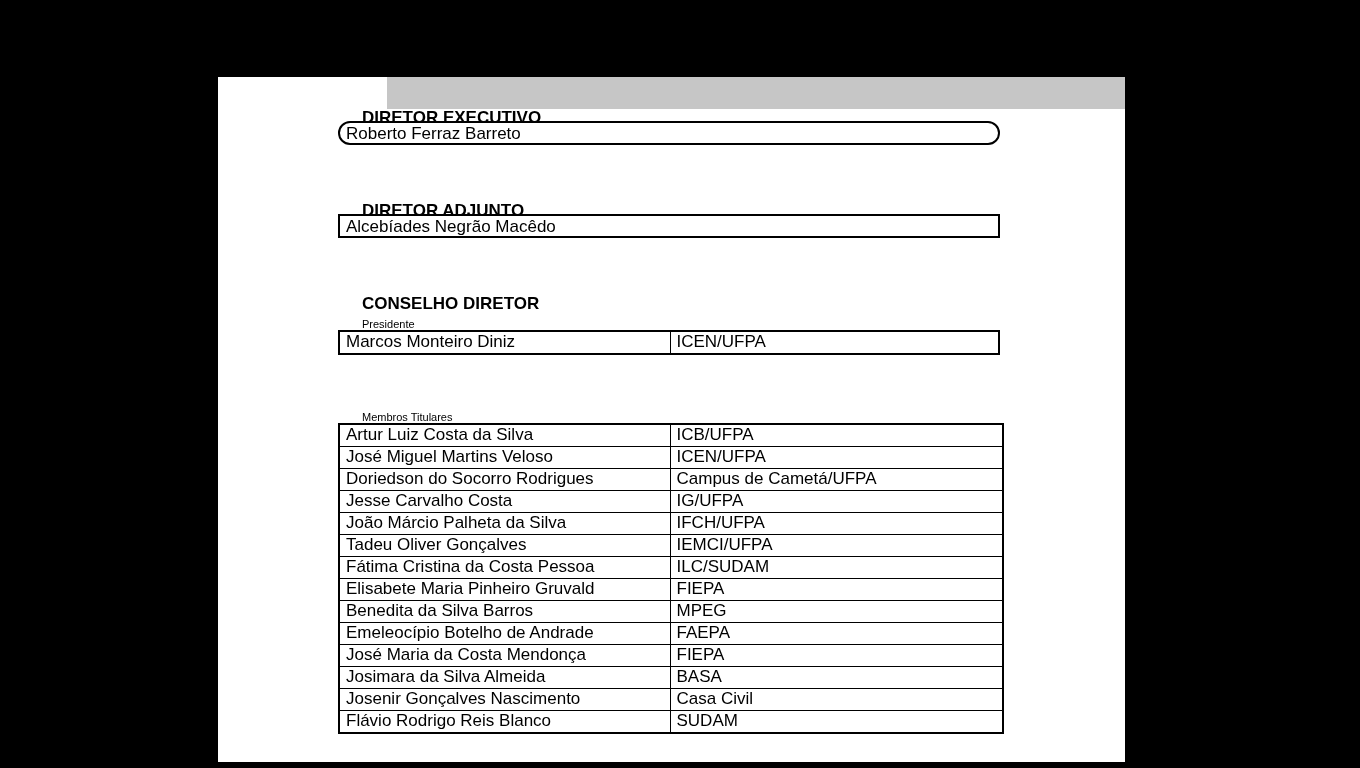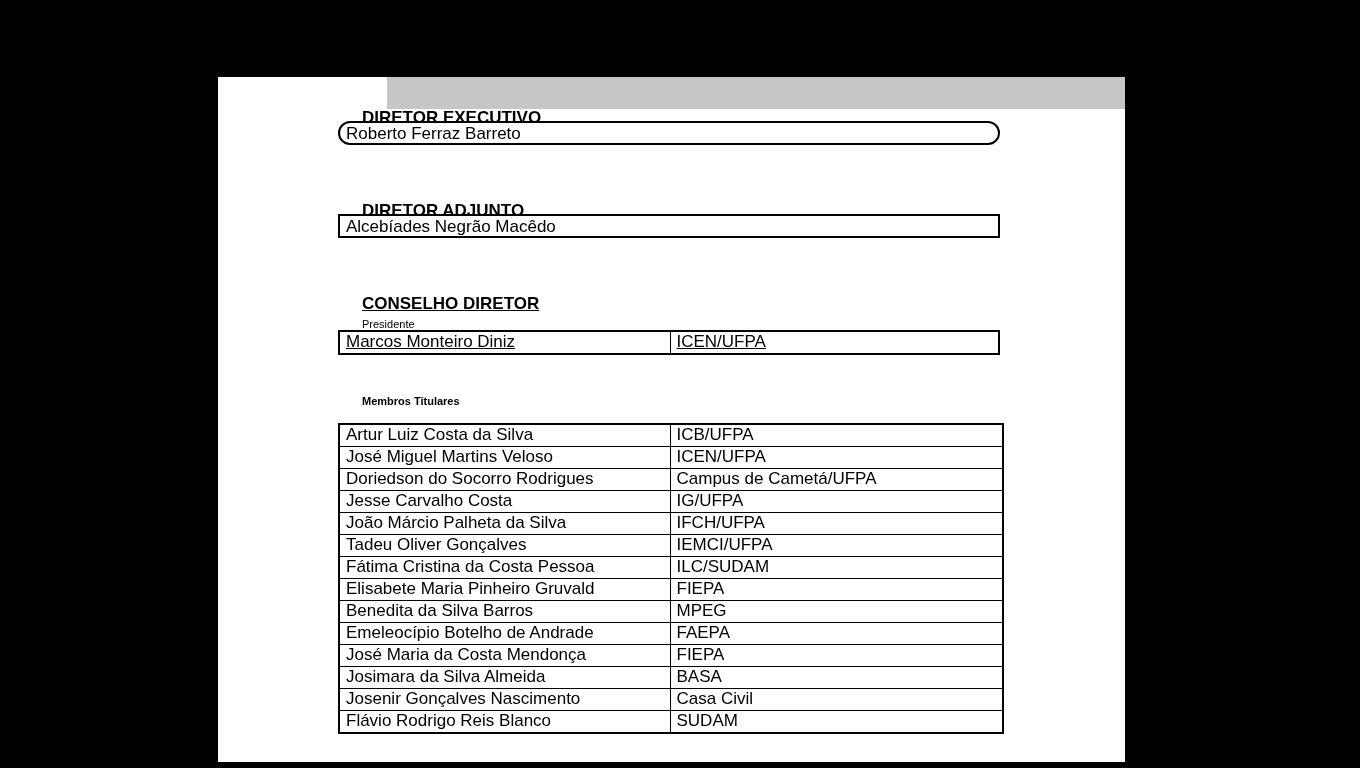--- a/index.html
+++ b/index.html
@@ -30,23 +30,23 @@
     white-space: nowrap;
   }
   .sublabel {
     position: absolute;
     left: 128px;
     font-size: 11px;
     white-space: nowrap;
   }
   .h-exec  { top: 15px; }
   .h-adj   { top: 108px; }
-  .h-cons  { top: 201px; text-decoration: underline; }
+  .h-cons  { top: 201px; }
   .s-pres  { top: 225px; }
-  .s-memb  { top: 302px; font-weight: bold; }
+  .s-memb  { top: 318px; }
   .valuebox {
     position: absolute;
     left: 120px;
     width: 662px; height: 24px;
     border: 2px solid #000000;
     font-size: 17px;
     padding: 1px 4px 0 6px;
     white-space: nowrap;
     overflow: hidden;
   }
@@ -62,21 +62,21 @@
   .t-pres { left: 120px; top: 253px; width: 662px; }
   .t-memb { left: 120px; top: 346px; width: 666px; }
   td {
     border: 1px solid #000000;
     font-size: 17px;
     padding: 0 4px 1px 6px;
     white-space: nowrap;
     overflow: hidden;
     vertical-align: middle;
   }
-  .t-pres tr { height: 23px; text-decoration: underline; }
+  .t-pres tr { height: 23px; }
   .t-memb tr { height: 22px; }
   .col-name { width: 331px; }
 </style>
 </head>
 <body>
 
 <div class="paper">
 
   <div class="top-cutoff-line"></div>
 

